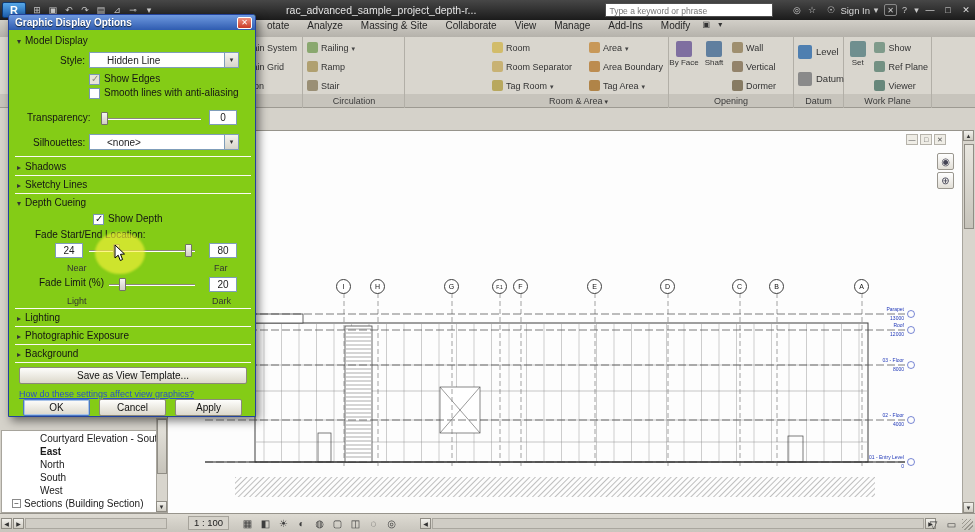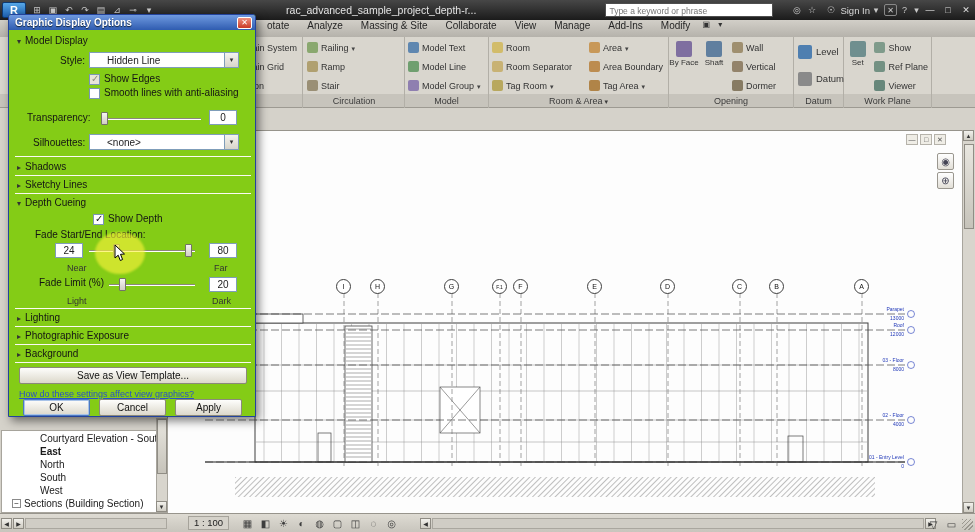--- a/index.html
+++ b/index.html
@@ -178,40 +178,20 @@
           </div>
         <div class="rrow">
             <span class="ricon" style="background:#9a8f75"></span>
             <span>Stair</span>
           </div>
       </div>
     </div>
     <div class="plabel">Circulation</div>
   </div>
 
-  <div class="panel" style="left:405px;width:84px">
-    <div class="cols">
-      <div class="col">
-        <div class="rrow">
-            <span class="ricon" style="background:#5f87b0"></span>
-            <span>Model Text</span>
-          </div>
-        <div class="rrow">
-            <span class="ricon" style="background:#6f9f6f"></span>
-            <span>Model Line</span>
-          </div>
-        <div class="rrow">
-            <span class="ricon" style="background:#8f7fb0"></span>
-            <span>Model Group</span>
-            <span class="dd"></span>
-          </div>
-      </div>
-    </div>
-    <div class="plabel">Model</div>
-  </div>
 
   <div class="panel" style="left:489px;width:180px">
     <div class="cols">
       <div class="col" style="width:97px">
         <div class="rrow">
             <span class="ricon" style="background:#d2bc6a"></span>
             <span>Room</span>
           </div>
         <div class="rrow">
             <span class="ricon" style="background:#c8b274"></span>

